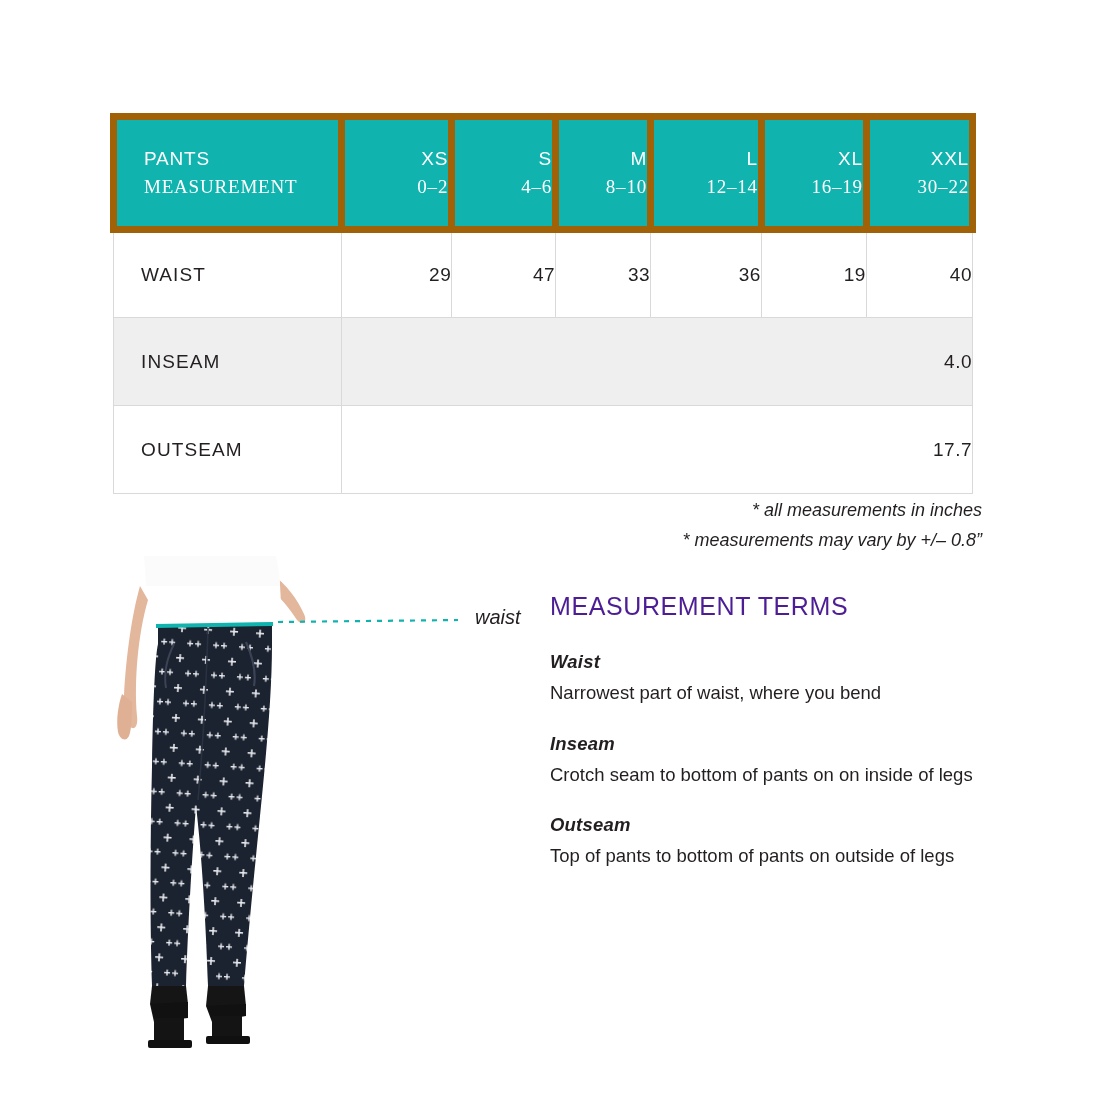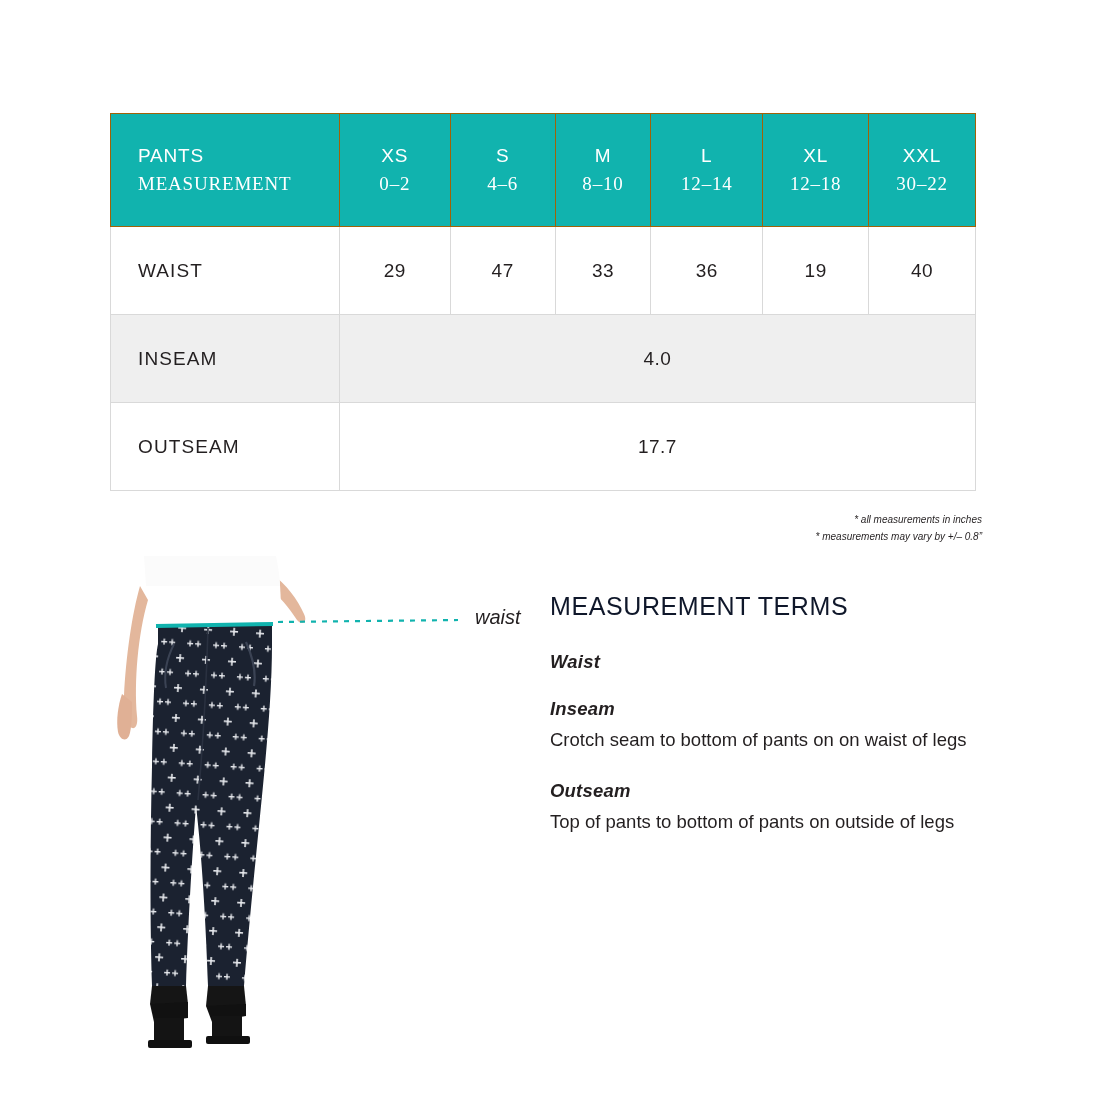--- a/index.html
+++ b/index.html
@@ -21,28 +21,28 @@
   .size-table {
     position: absolute;
     left: 110px;
     top: 113px;
     width: 866px;
     border-collapse: collapse;
   }
   .size-table td, .size-table th {
     border: 1px solid #d9d9d9;
     padding: 0;
-    text-align: center;
+    text-align: right;
     vertical-align: middle;
     font-weight: normal;
   }
   .size-table thead th {
     background: #11b3ae;
     color: #ffffff;
-    border: 1px solid #a16207;
+    border: 7px solid #a16207;
     height: 113px;
     font-size: 19px;
     letter-spacing: 0.8px;
     line-height: 1.45;
   }
   .size-table thead th.head-label {
     text-align: left;
     padding-left: 27px;
     width: 229px;
   }
@@ -66,25 +66,25 @@
   .col-xs { width: 111px; }
   .col-s  { width: 105px; }
   .col-m  { width: 96px; }
   .col-l  { width: 112px; }
   .col-xl { width: 106px; }
   .col-xxl{ width: 107px; }
 
   .notes {
     position: absolute;
     left: 110px;
-    top: 512px;
+    top: 496px;
     width: 872px;
     text-align: right;
     font-style: italic;
-    font-size: 10px;
+    font-size: 18px;
     color: #231f20;
     line-height: 1.65;
   }
 
   
   .lower {
     position: absolute;
     left: 0;
     top: 556px;
     width: 1100px;
@@ -111,21 +111,21 @@
   }
 
   
   .terms {
     position: absolute;
     left: 550px;
     top: 36px;
     width: 460px;
   }
   .terms-title {
-    color: #0f172a;
+    color: #4c1d95;
     font-size: 25px;
     letter-spacing: 0.6px;
     margin: 0 0 30px 0;
     font-weight: normal;
   }
   .term {
     margin-bottom: 25px;
   }
   .term-name {
     font-weight: bold;
@@ -161,21 +161,21 @@
       <th class="col-m">
         <span class="sz-name">M</span>
         <span class="sz-range">8–10</span>
       </th>
       <th class="col-l">
         <span class="sz-name">L</span>
         <span class="sz-range">12–14</span>
       </th>
       <th class="col-xl">
         <span class="sz-name">XL</span>
-        <span class="sz-range">12–18</span>
+        <span class="sz-range">16–19</span>
       </th>
       <th class="col-xxl">
         <span class="sz-name">XXL</span>
         <span class="sz-range">30–22</span>
       </th>
     </tr>
   </thead>
   <tbody>
     <tr>
       <td class="row-label">WAIST</td>
@@ -269,25 +269,26 @@
       </g>
     </svg>
     <div class="waist-label">waist</div>
   </div>
 
   <div class="terms">
     <h2 class="terms-title">MEASUREMENT TERMS</h2>
 
     <div class="term">
       <div class="term-name">Waist</div>
+      <div class="term-desc">Narrowest part of waist, where you bend</div>
     </div>
 
     <div class="term">
       <div class="term-name">Inseam</div>
-      <div class="term-desc">Crotch seam to bottom of pants on on waist of legs</div>
+      <div class="term-desc">Crotch seam to bottom of pants on on inside of legs</div>
     </div>
 
     <div class="term">
       <div class="term-name">Outseam</div>
       <div class="term-desc">Top of pants to bottom of pants on outside of legs</div>
     </div>
   </div>
 
 </div>
 

